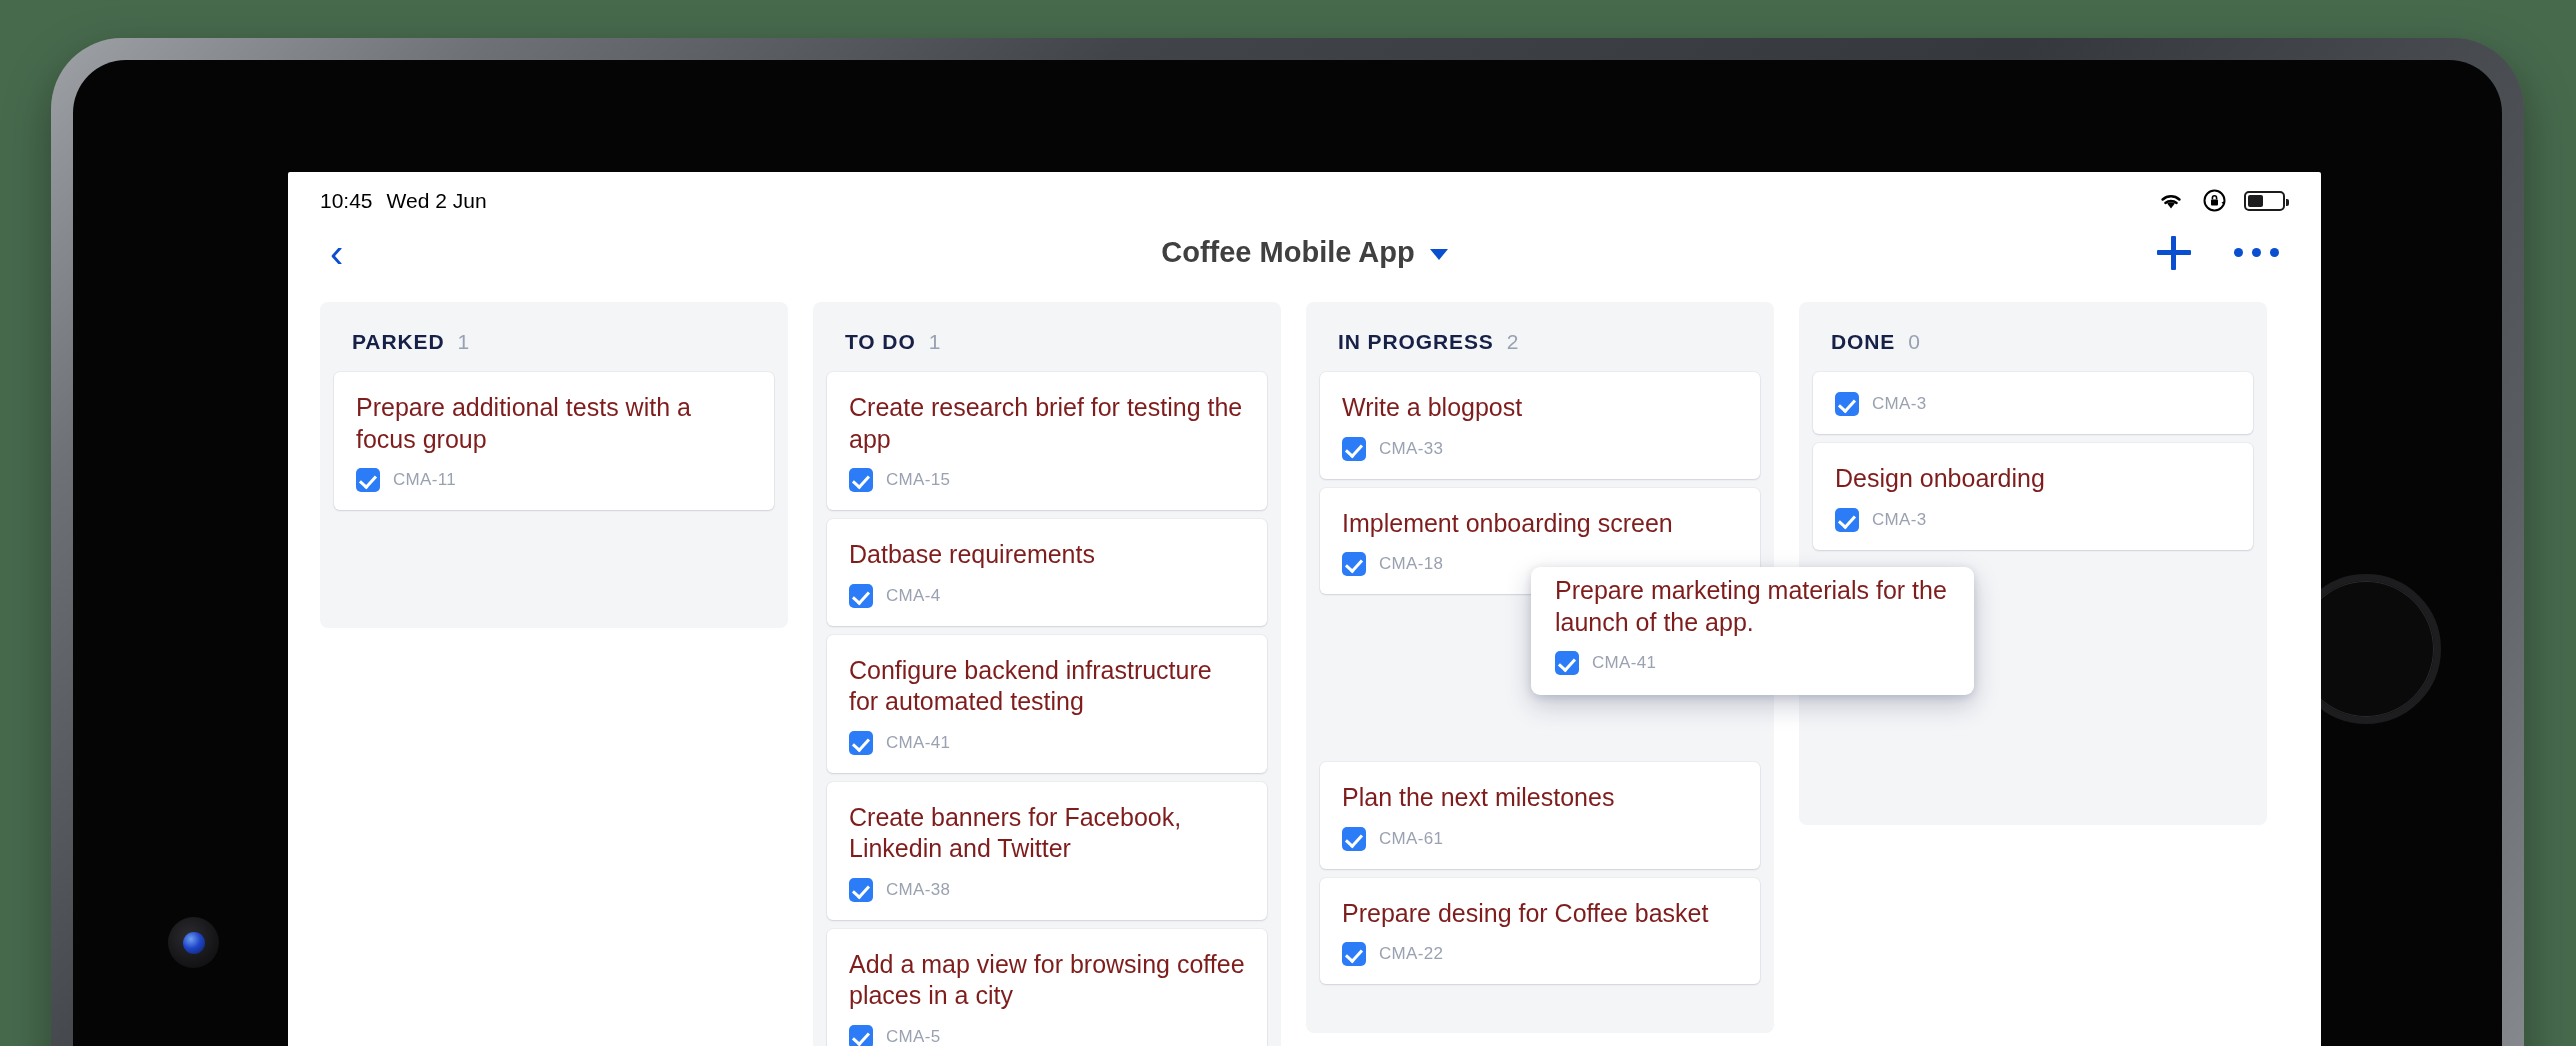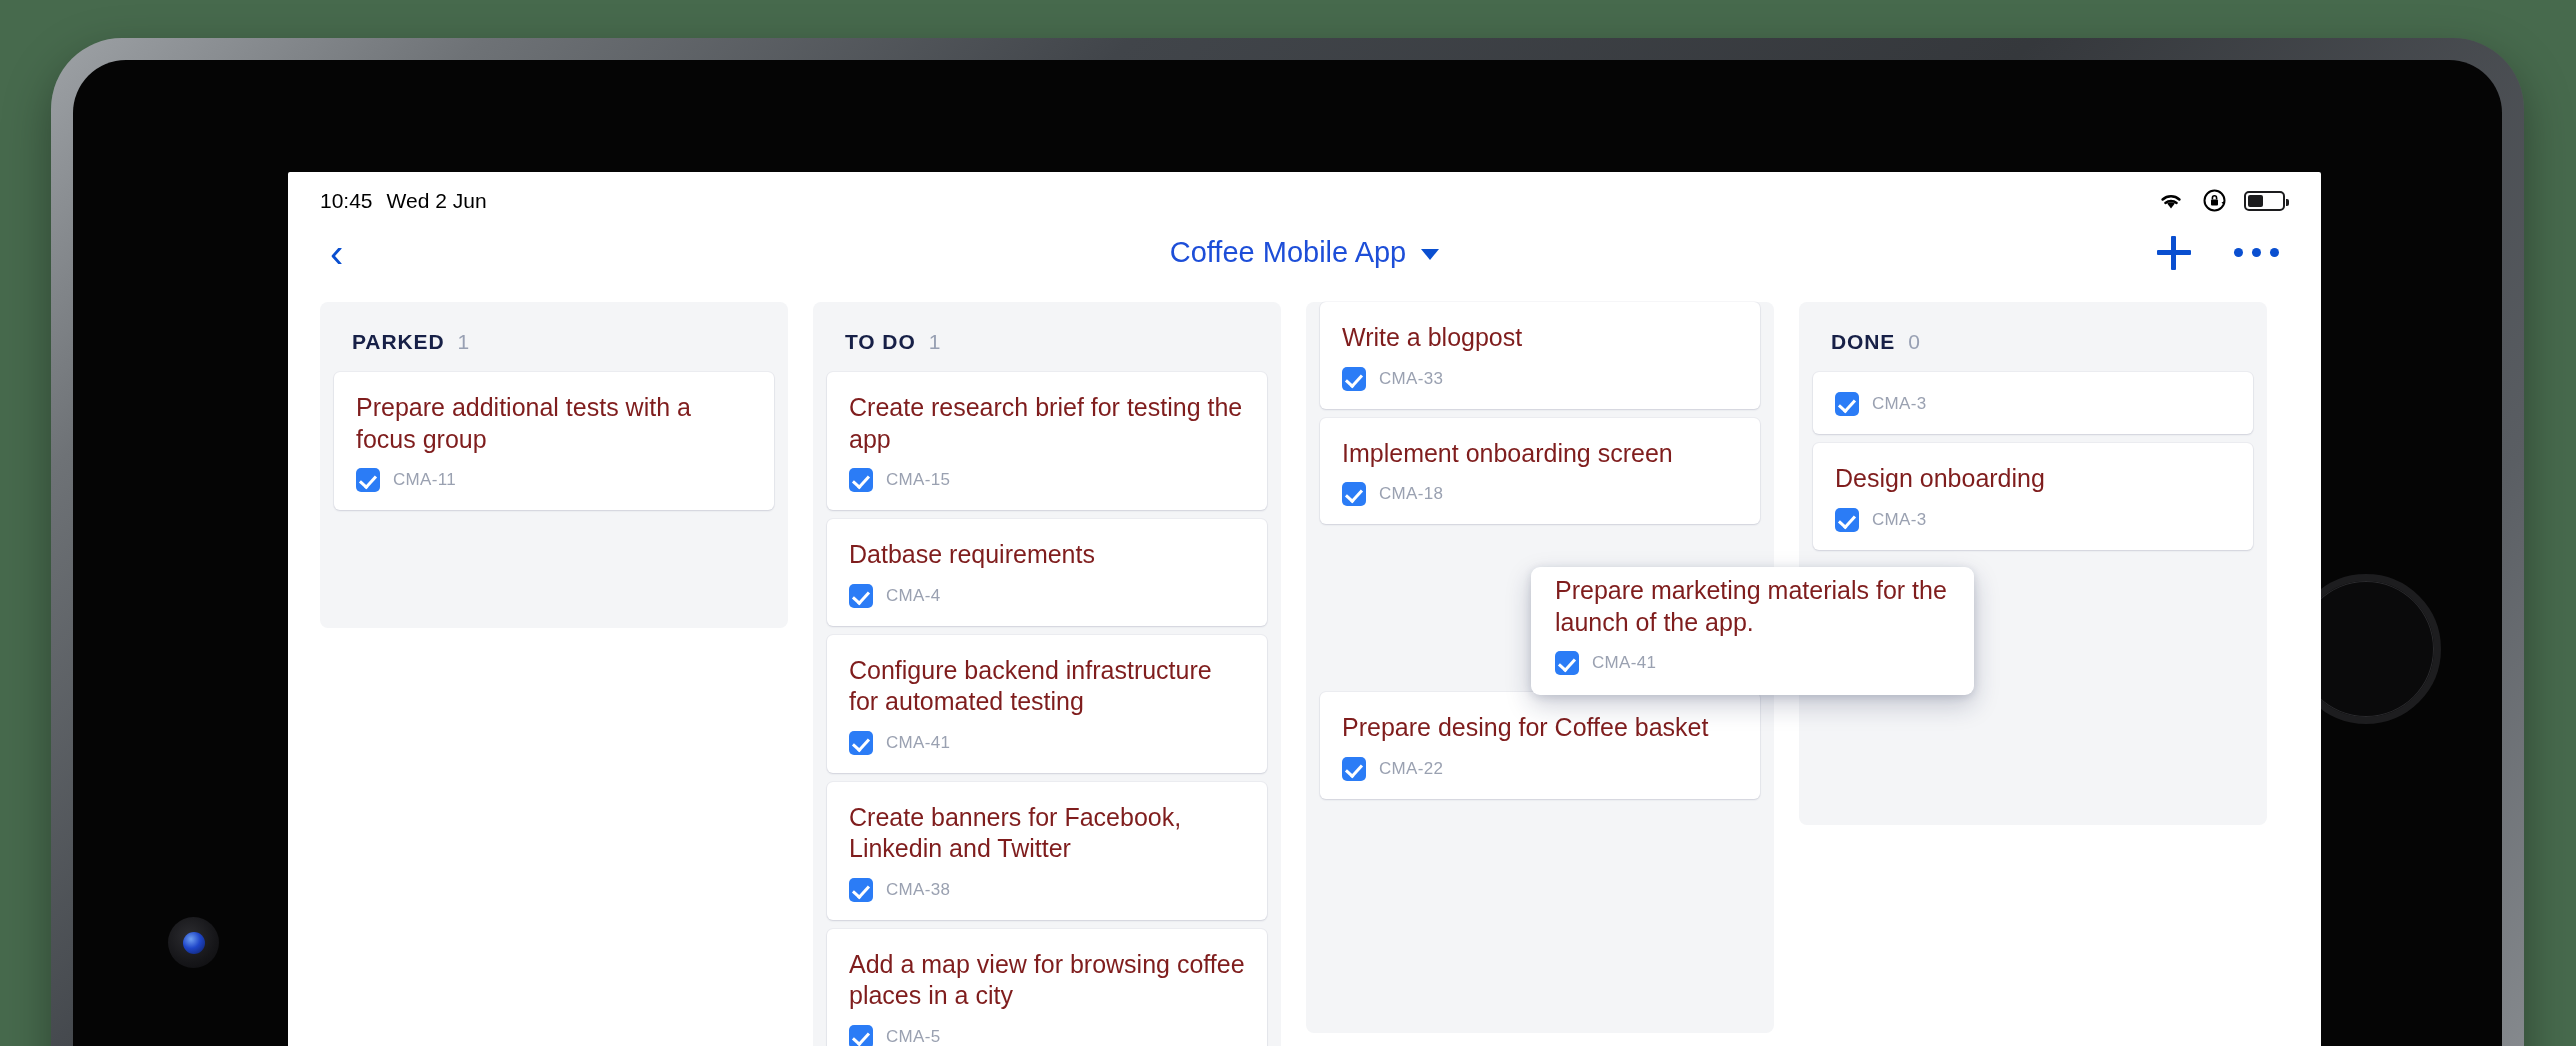--- a/index.html
+++ b/index.html
@@ -145,22 +145,22 @@
   }
   .nav-title-btn {
     display: flex;
     align-items: center;
     gap: 15px;
     pointer-events: auto;
     cursor: pointer;
   }
   .nav-title {
     font-size: 29px;
-    color: #1d4ed8;
-    font-weight: 400;
+    color: #404040;
+    font-weight: 700;
   }
   .caret-down {
     width: 0; height: 0;
     border-left: 9px solid transparent;
     border-right: 9px solid transparent;
     border-top: 11px solid #0a4fd0;
     margin-top: 4px;
   }
   .nav-right {
     margin-left: auto;
@@ -390,36 +390,47 @@
               <div class="card-title">Add a map view for browsing coffee places in a city</div>
               <div class="card-meta">
                 <span class="check-icon"></span>
                 <span class="card-key">CMA-5</span>
               </div>
             </div>
           </div>
         </div>
 
         <div class="column col-progress">
+          <div class="col-header">
+            <span class="col-title">IN PROGRESS</span>
+            <span class="col-count">2</span>
+          </div>
           <div class="cards">
             <div class="card">
               <div class="card-title">Write a blogpost</div>
               <div class="card-meta">
                 <span class="check-icon"></span>
                 <span class="card-key">CMA-33</span>
               </div>
             </div>
             <div class="card">
               <div class="card-title">Implement onboarding screen</div>
               <div class="card-meta">
                 <span class="check-icon"></span>
                 <span class="card-key">CMA-18</span>
               </div>
             </div>
             <div style="height:150px"></div>
+            <div class="card">
+              <div class="card-title">Plan the next milestones</div>
+              <div class="card-meta">
+                <span class="check-icon"></span>
+                <span class="card-key">CMA-61</span>
+              </div>
+            </div>
             <div class="card">
               <div class="card-title">Prepare desing for Coffee basket</div>
               <div class="card-meta">
                 <span class="check-icon"></span>
                 <span class="card-key">CMA-22</span>
               </div>
             </div>
           </div>
         </div>
 

